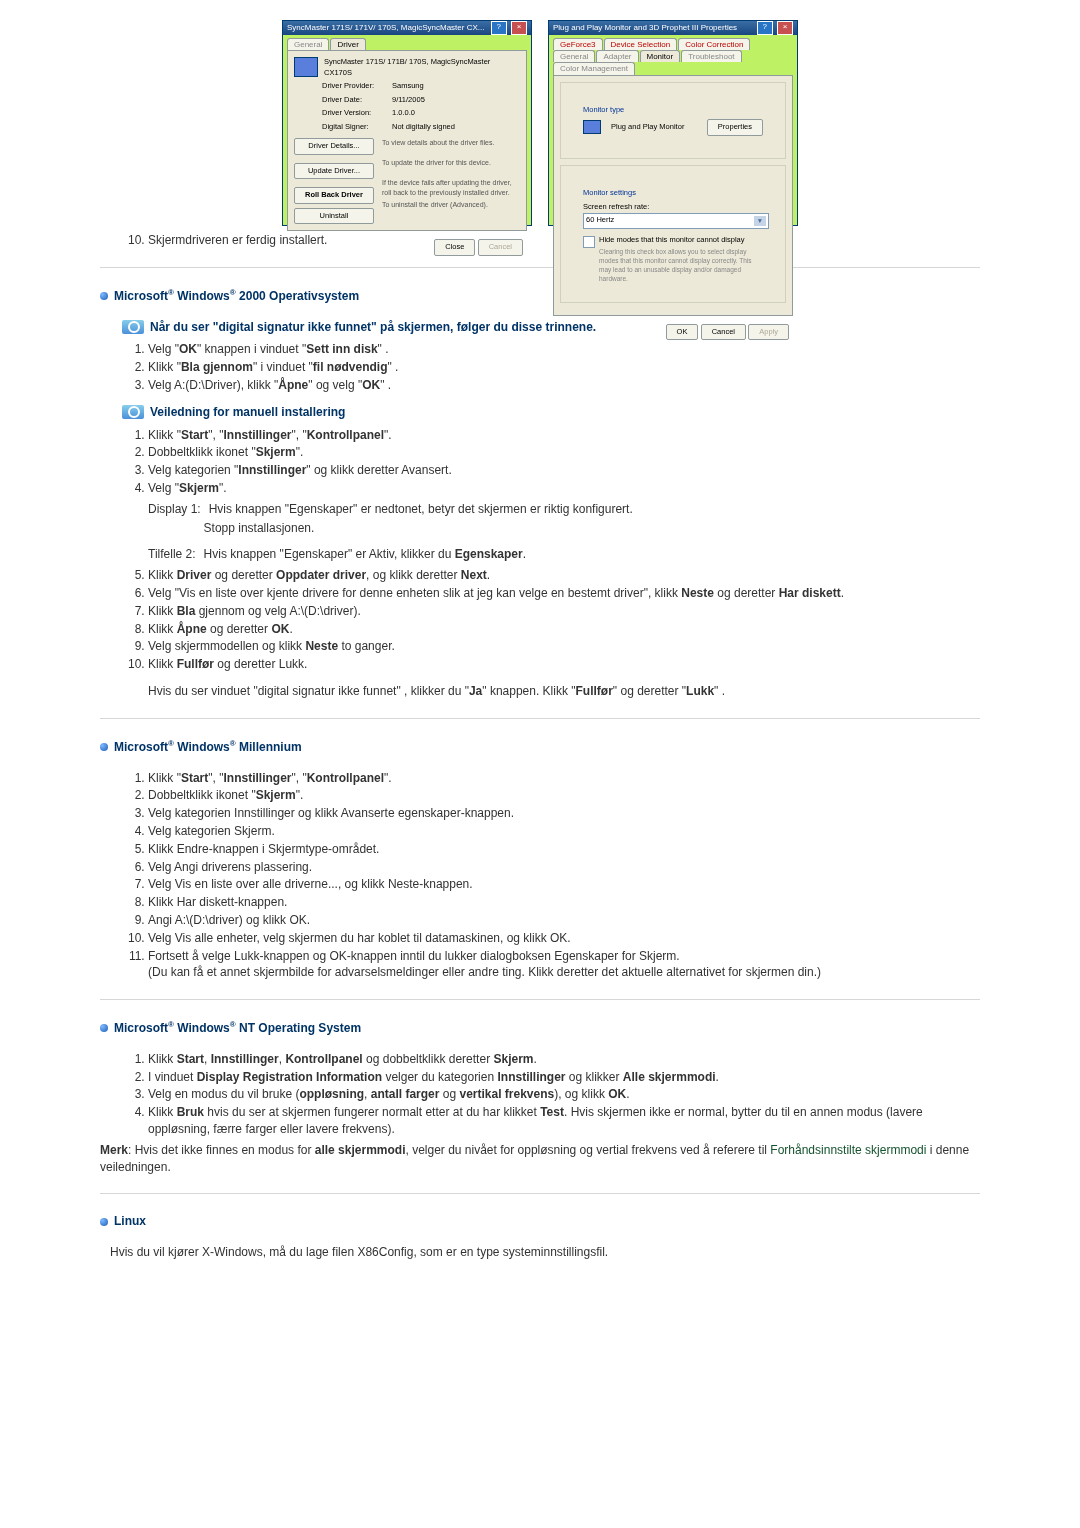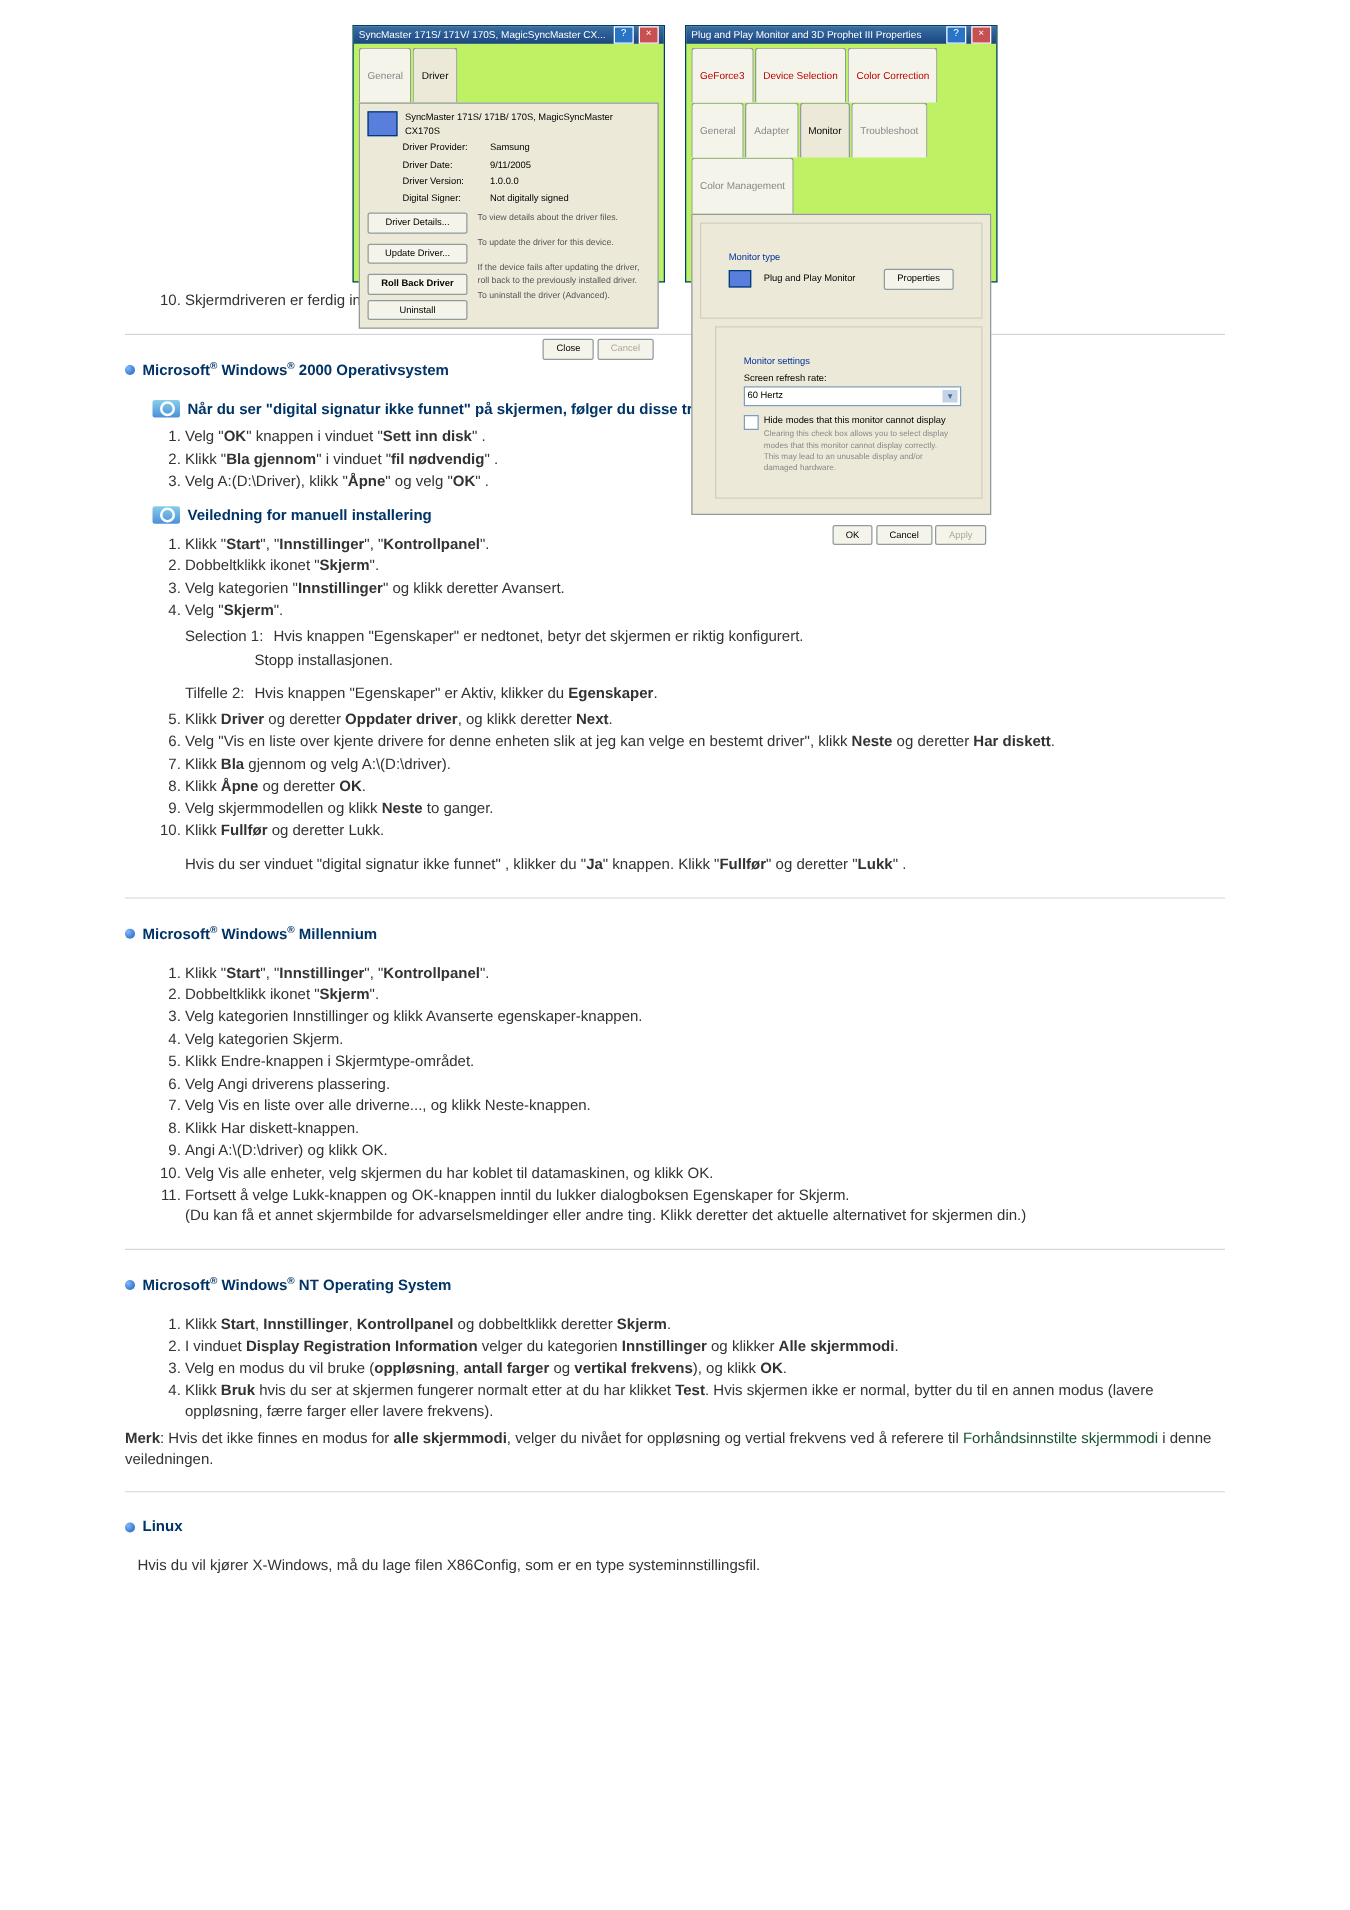--- a/index.html
+++ b/index.html
@@ -50,21 +50,21 @@
     font-size: 8px;
   }
   .tb .btns span:first-child { background: #2874c5; }
   .tabs {
     display: flex;
     padding: 3px 4px 0 4px;
     gap: 0;
     font-size: 8px;
   }
   .tab {
-    padding: 16px 6px;
+    padding: 0 6px;
     border: 1px solid #919b9c;
     border-bottom: none;
     background: #ece9d8;
     border-radius: 3px 3px 0 0;
     margin-right: 1px;
   }
   .tab.inactive { background: #f5f4ea; color: #888; }
   .tab.colored { color: #b00; }
   .dlg-body {
     flex: 1;
@@ -265,21 +265,21 @@
       <div class="groupbox">
         <span class="gb-title">Monitor type</span>
         <div style="display:flex;align-items:center;justify-content:space-between;">
           <div style="display:flex;align-items:center;gap:4px;">
             <div class="icon-mon" style="width:16px;height:12px;"></div>
             <span>Plug and Play Monitor</span>
           </div>
           <span class="btn">Properties</span>
         </div>
       </div>
-      <div class="groupbox" style="height:92px;margin-left:12px;">
+      <div class="groupbox" style="height:92px;">
         <span class="gb-title">Monitor settings</span>
         <div>Screen refresh rate:</div>
         <div class="select">
           <span>60 Hertz</span>
           <span class="arrow">▾</span>
         </div>
         <div class="checkbox" style="margin-top:6px;">
           <div class="box"></div>
           <div>
             <div>Hide modes that this monitor cannot display</div>
@@ -322,21 +322,21 @@
   <span>Veiledning for manuell installering</span>
 </div>
 <ol>
   <li>Klikk "<b>Start</b>", "<b>Innstillinger</b>", "<b>Kontrollpanel</b>".</li>
   <li>Dobbeltklikk ikonet "<b>Skjerm</b>".</li>
   <li>Velg kategorien "<b>Innstillinger</b>" og klikk deretter Avansert.</li>
   <li>Velg "<b>Skjerm</b>".</li>
 </ol>
 <div class="indent-block">
   <div class="tilfelle">
-    <span class="tl">Selection 1:</span>
+    <span class="tl">Display 1:</span>
     <span>Hvis knappen "Egenskaper" er nedtonet, betyr det skjermen er riktig konfigurert.</span>
   </div>
   <div class="tilfelle" style="margin-bottom:10px;">
     <span class="tl" style="visibility:hidden;">Tilfelle 1:</span>
     <span>Stopp installasjonen.</span>
   </div>
   <div class="tilfelle">
     <span class="tl">Tilfelle 2:</span>
     <span>Hvis knappen "Egenskaper" er Aktiv, klikker du <b>Egenskaper</b>.</span>
   </div>

